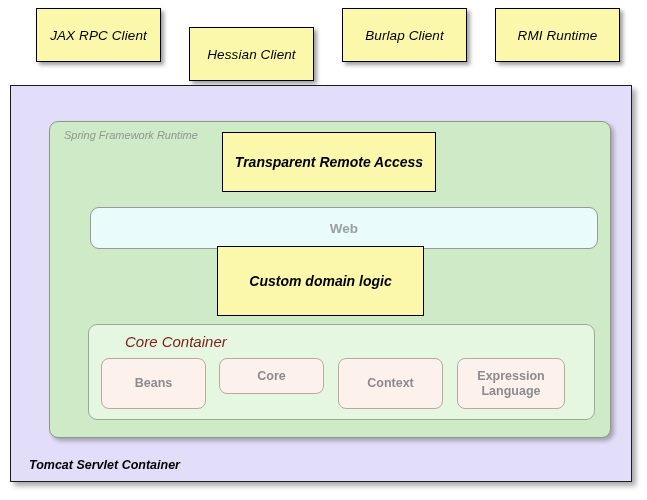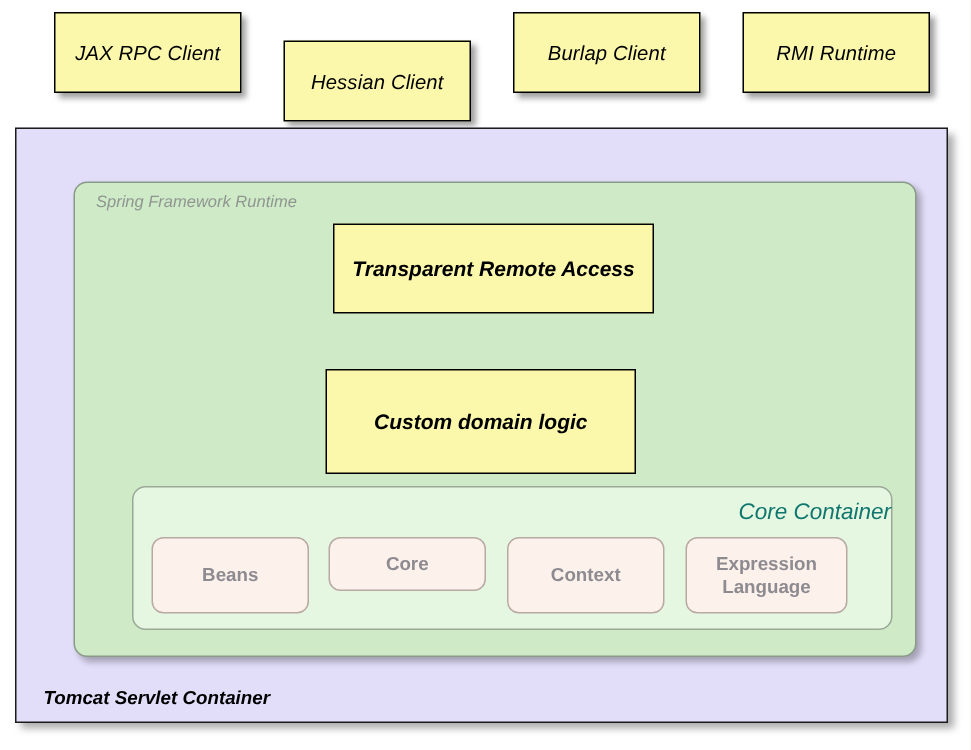--- a/index.html
+++ b/index.html
@@ -98,24 +98,25 @@
   
   .core-container {
     background: #e5f7e1;
     border: 1.2px solid #9aa898;
     border-radius: 9px;
   }
   .core-label {
     position: absolute;
     left: 0; right: 0;
     top: 8px;
-    text-align: right;
+    text-align: left;
     font-style: italic;
     font-size: 15px;
-    color: #0f766e;
+    color: #7f1d1d;
+    padding-left: 36px;
   }
   .core-module {
     background: #fdf1ec;
     border: 1.1px solid #b8a9a2;
     border-radius: 8px;
     display: flex;
     align-items: center;
     justify-content: center;
     text-align: center;
     font-weight: bold;
@@ -147,20 +148,23 @@
   </div>
 
   <div class="abs servlet-container" style="left:10px; top:85px; width:622px; height:397px;">
 
     <div class="servlet-label">Tomcat Servlet Container</div>
 
     <div class="abs spring-runtime" style="left:38px; top:35px; width:562px; height:317px;">
 
       <div class="spring-label">Spring Framework Runtime</div>
 
+      <div class="abs web-band" style="left:40px; top:85px; width:508px; height:42px;">
+        <div class="web-label">Web</div>
+      </div>
 
       <div class="abs core-container" style="left:38px; top:202px; width:507px; height:96px;">
         <div class="core-label">Core Container</div>
 
         <div class="abs core-module" style="left:12px; top:33px; width:105px; height:51px;">
           <span>Beans</span>
         </div>
 
         <div class="abs core-module" style="left:130px; top:33px; width:105px; height:36px;">
           <span>Core</span>
@@ -171,21 +175,21 @@
         </div>
 
         <div class="abs core-module" style="left:368px; top:33px; width:108px; height:51px;">
           <span>Expression
 Language</span>
         </div>
       </div>
 
     </div>
 
-    <div class="abs feature-box" style="left:211px; top:63px; width:214px; height:60px;">
+    <div class="abs feature-box" style="left:211px; top:46px; width:214px; height:60px;">
       <span>Transparent Remote Access</span>
     </div>
 
     <div class="abs feature-box" style="left:206px; top:160px; width:207px; height:70px;align-items:center;">
       <span>Custom domain logic</span>
     </div>
 
   </div>
 
 </div>

